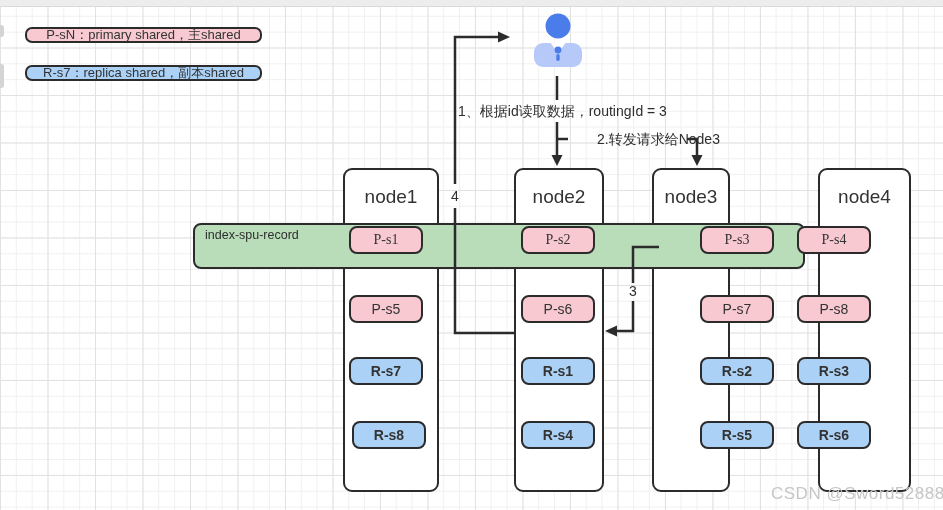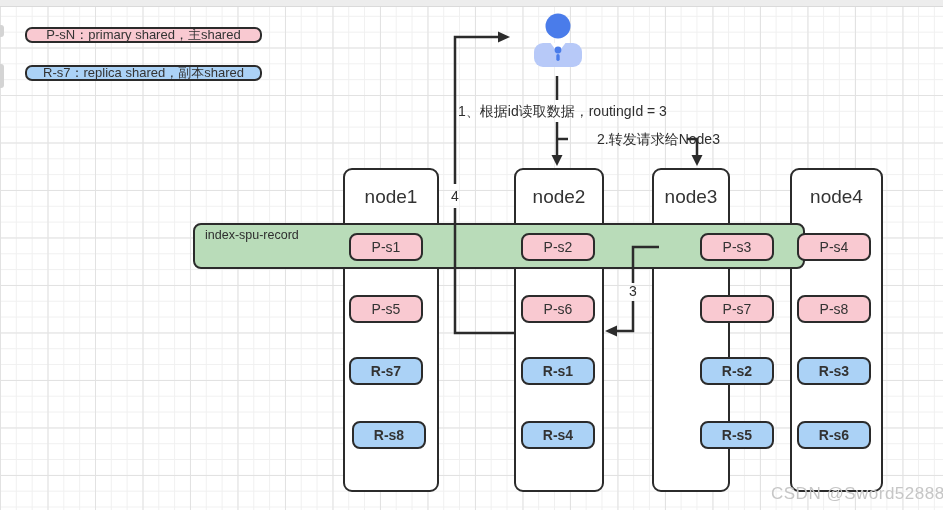--- a/index.html
+++ b/index.html
@@ -32,39 +32,39 @@
     position:absolute;top:168px;height:324px;background:#ffffff;
     border:2.5px solid #2b2b2b;border-radius:9px;box-sizing:border-box;
   }
   .node .node-label{
     position:absolute;top:16px;left:0;right:0;text-align:center;
     font-size:19px;color:#333;
   }
   #node1{left:343px;width:96px;}
   #node2{left:514px;width:90px;}
   #node3{left:652px;width:78px;}
-  #node4{left:790px;width:93px;}
+  #node4{left:818px;width:93px;}
 
   .band{
     position:absolute;left:193px;top:223px;width:612px;height:46px;
     background:#b9dcb9;border:2.5px solid #2b2b2b;border-radius:8px;
     box-sizing:border-box;
   }
   .band-label{position:absolute;left:10px;top:3px;font-size:12.5px;color:#2e2e2e;}
 
   .shard{
     position:absolute;width:74px;height:28px;
     border:2.5px solid #2b2b2b;border-radius:8px;box-sizing:border-box;
     display:flex;align-items:center;justify-content:center;
     font-size:14px;color:#333;
   }
   .shard.pink{background:#f9c9d1;}
   .shard.blue{background:#abd2f6;font-weight:bold;}
   .c1{left:349px;} .c2{left:521px;} .c3{left:659px;margin-left:41px;} .c4{left:797px;}
-  .r1{top:233px;} .r2{top:295px;} .r3{top:357px;} .r4{top:421px;}
+  .r1{top:226px;font-family:Liberation Serif, serif;} .r2{top:295px;} .r3{top:357px;} .r4{top:421px;}
   #shard-n1-4{left:352px;}
 
   .overlay{position:absolute;left:0;top:0;pointer-events:none;}
 
   .anno{position:absolute;font-size:14px;color:#2e2e2e;white-space:nowrap;}
   #step1{left:458px;top:103px;}
   #step2{left:569px;top:131px;margin-left:28px;}
   #lbl4{left:446px;top:188px;width:18px;text-align:center;}
   #lbl3{left:624px;top:283px;width:18px;text-align:center;}
 

